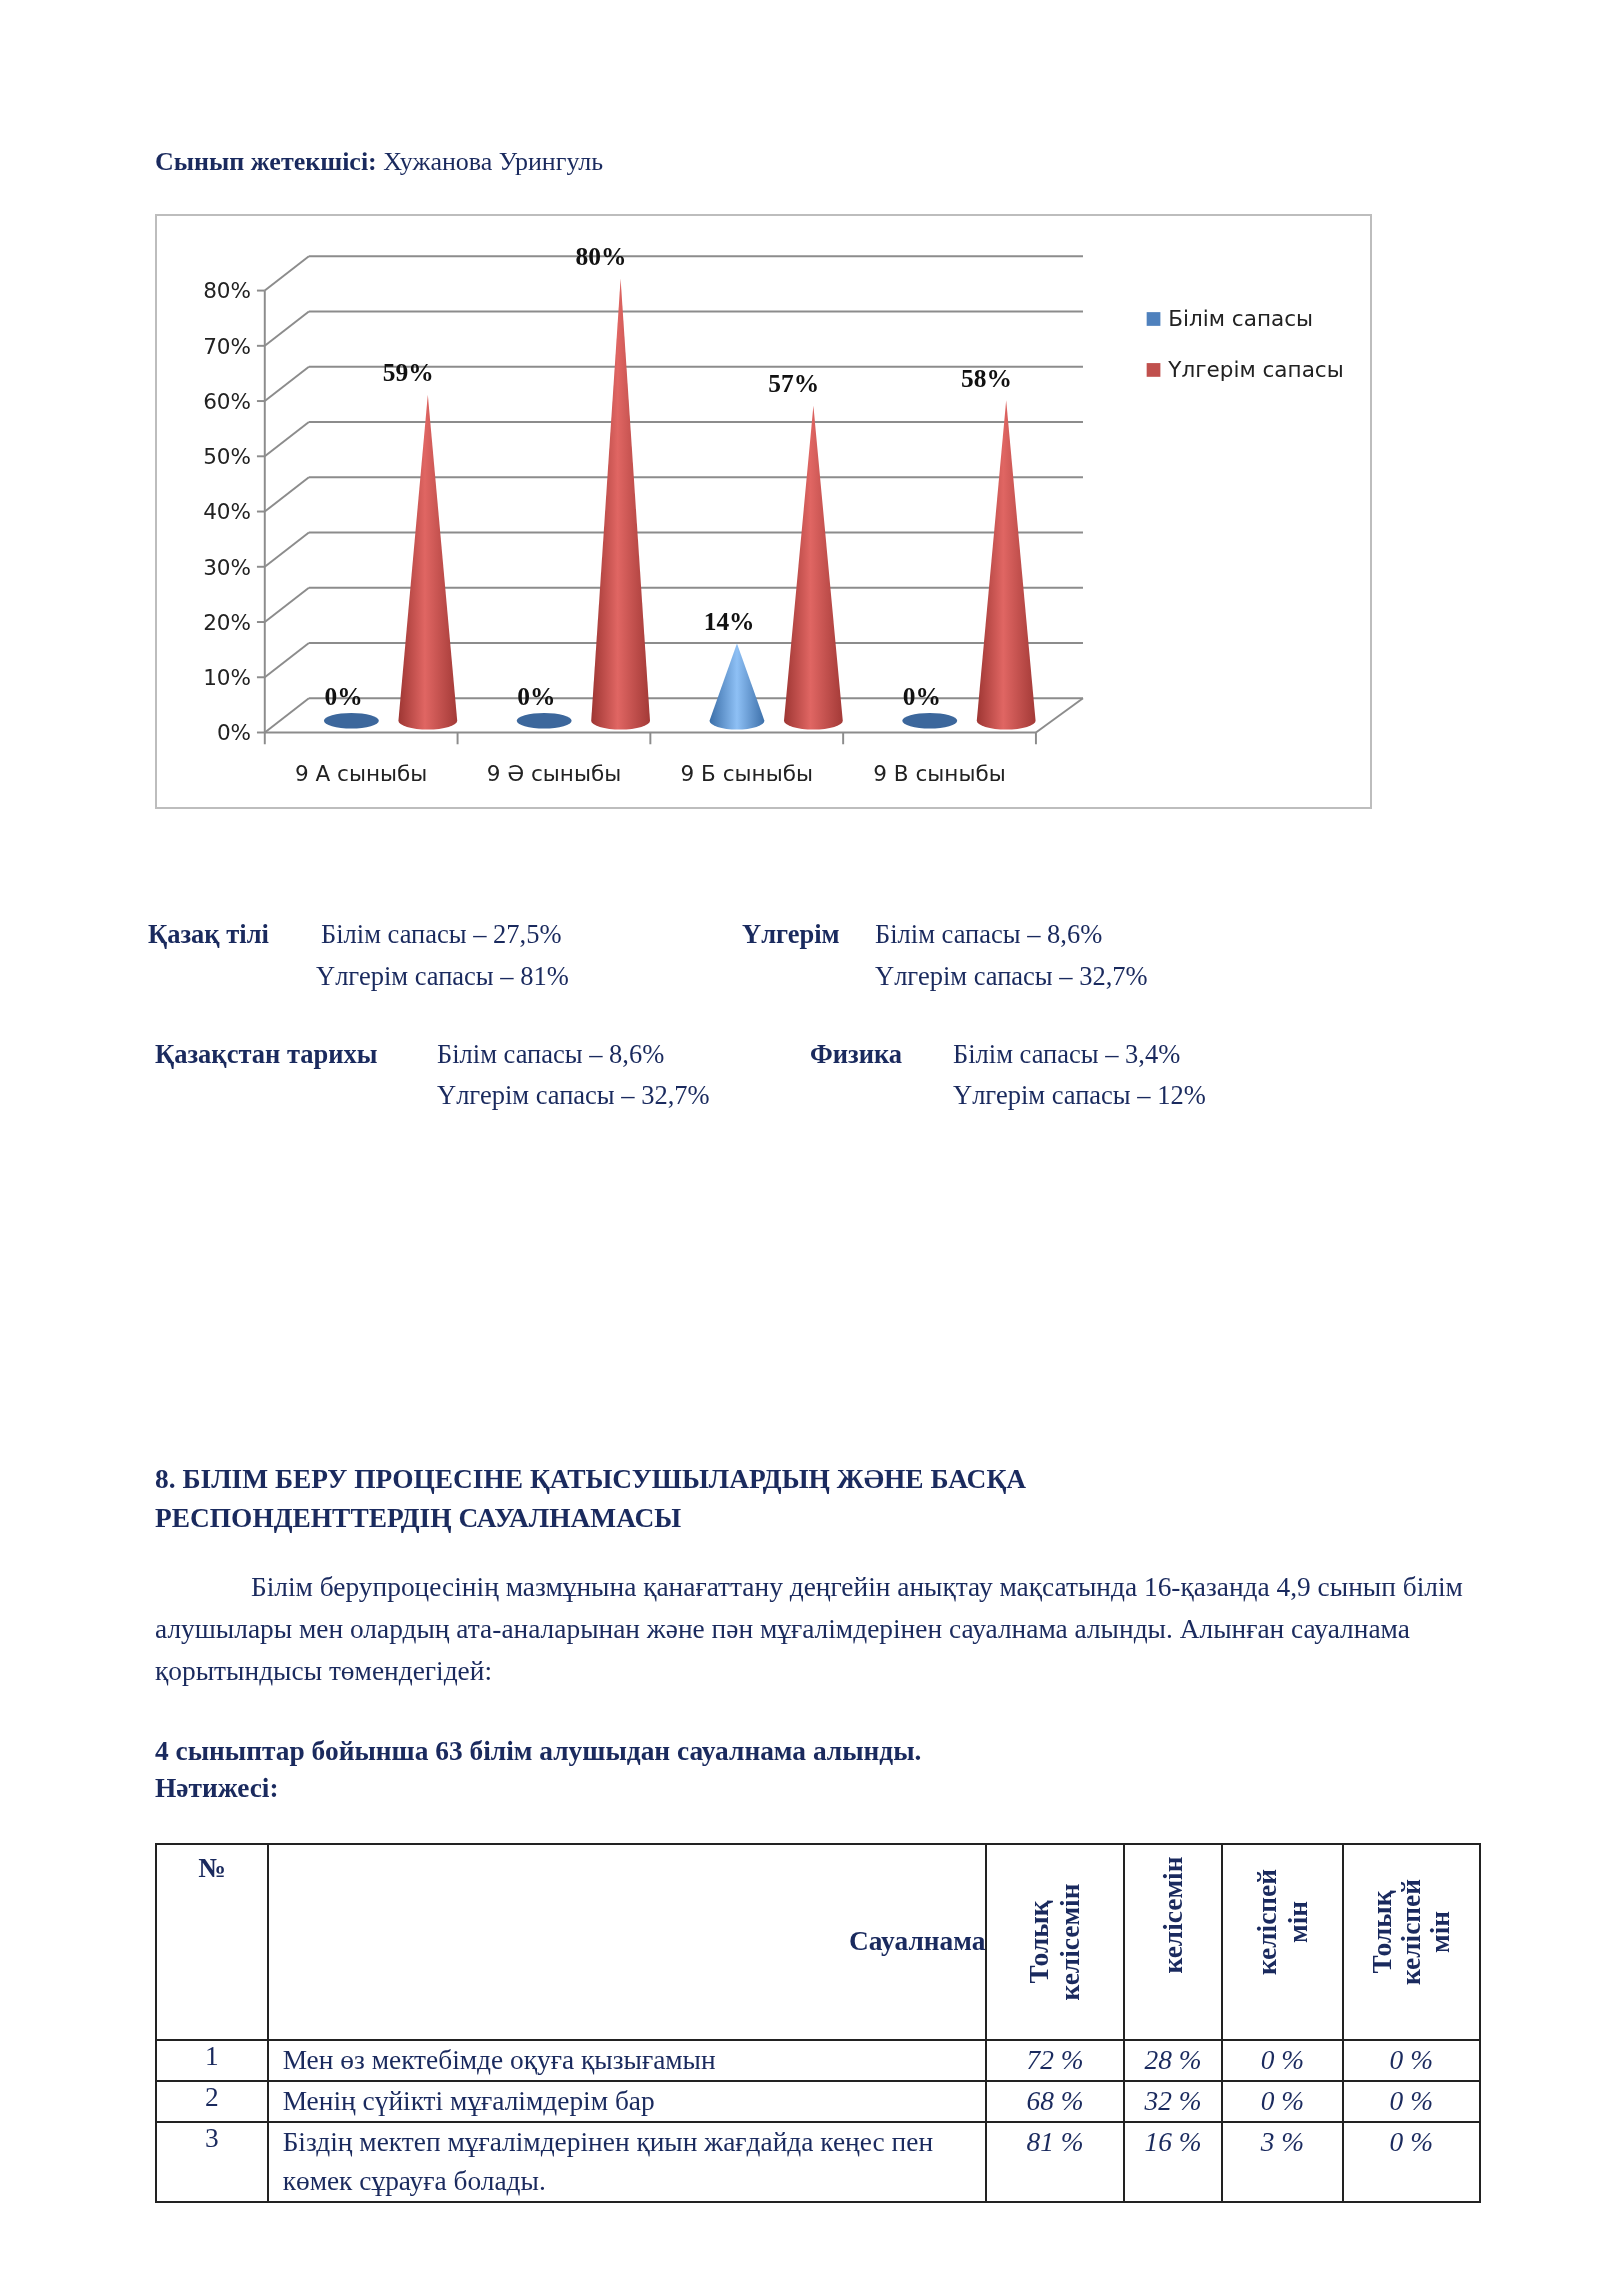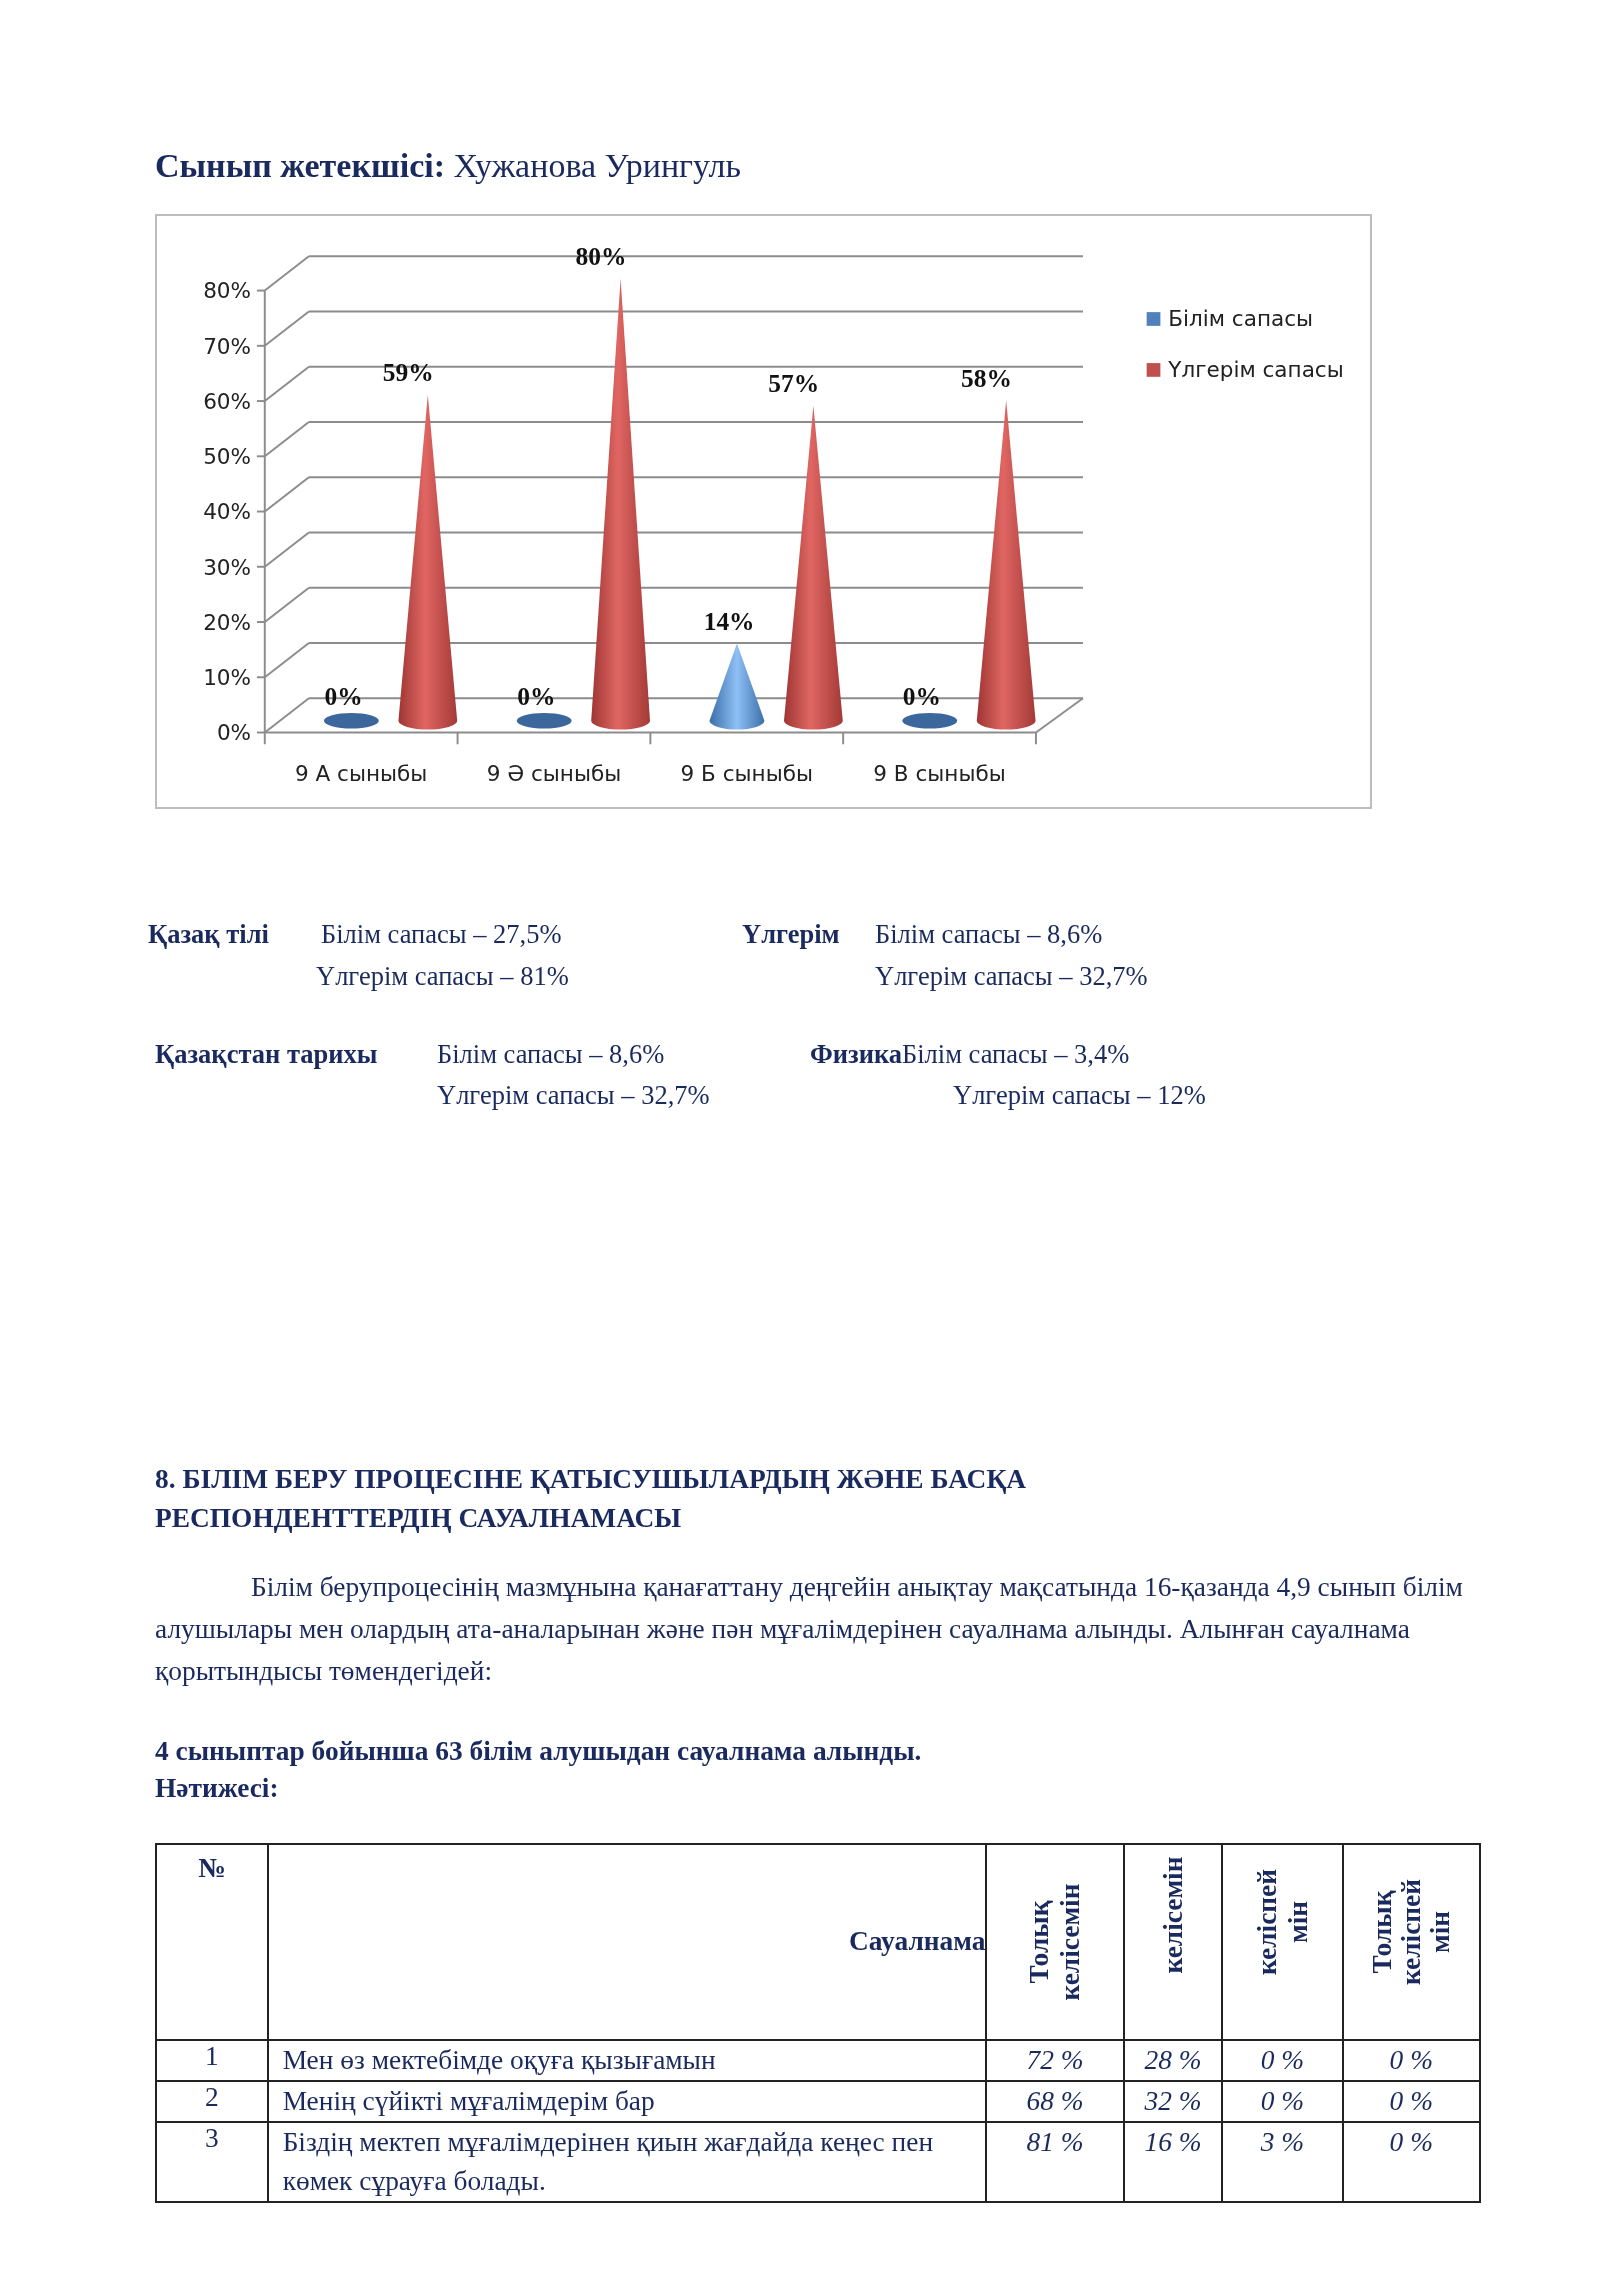--- a/index.html
+++ b/index.html
@@ -1,19 +1,19 @@
 <!DOCTYPE html>
 <html><head>
 <meta charset="utf-8">
 <style>
   html, body { margin: 0; padding: 0; background: #ffffff; }
   body { width: 1621px; height: 2293px; position: relative; overflow: hidden;
          font-family: "Liberation Serif", serif; color: #1a2a5e; }
   .abs { position: absolute; }
-  .teacher { left: 155px; top: 147px; font-size: 34px; white-space: nowrap; }
+  .teacher { left: 155px; top: 147px; font-size: 26px; white-space: nowrap; }
   .teacher b { font-weight: bold; }
   #chart-wrap { position: absolute; left: 155px; top: 214px; width: 1217px; height: 595px;
                 border: 2px solid #bdbdbd; box-sizing: border-box; background: #fff; }
   #chart-svg { position: absolute; left: 0; top: 0; }
   .subj { font-size: 26.5px; white-space: nowrap; }
   .subj b { font-weight: bold; }
   .section-title { left: 155px; top: 1454px; font-size: 27.4px; font-weight: bold; line-height: 39px; white-space: nowrap; margin-top: 6px; }
   .para { left: 155px; top: 1566px; width: 1333px; font-size: 27.4px; line-height: 42px; }
   .para .indent { display: inline-block; width: 96px; }
   .subhead { left: 155px; top: 1733px; font-size: 27.4px; font-weight: bold; line-height: 37px; }
@@ -145,21 +145,21 @@
 
 <div class="abs subj" style="left:155px; top:1039px;">
   <b>Қазақстан тарихы</b>
 </div>
 <div class="abs subj" style="left:437px; top:1039px;">Білім сапасы – 8,6%</div>
 <div class="abs subj" style="left:437px; top:1080px;">Үлгерім сапасы – 32,7%</div>
 
 <div class="abs subj" style="left:810px; top:1039px;">
   <b>Физика</b>
 </div>
-<div class="abs subj" style="left:902px; top:1039px;">Білім сапасы – 3,4%</div>
+<div class="abs subj" style="left:953px; top:1039px;">Білім сапасы – 3,4%</div>
 <div class="abs subj" style="left:953px; top:1080px;">Үлгерім сапасы – 12%</div>
 
 <div class="abs section-title">
   <div>8. БІЛІМ БЕРУ ПРОЦЕСІНЕ  ҚАТЫСУШЫЛАРДЫҢ  ЖӘНЕ  БАСҚА</div>
   <div>РЕСПОНДЕНТТЕРДІҢ  САУАЛНАМАСЫ</div>
 </div>
 
 <div class="abs para"><span class="indent"></span><span>Білім берупроцесінің мазмұнына қанағаттану деңгейін анықтау мақсатында 16-қазанда 4,9 сынып білім алушылары мен олардың ата-аналарынан және пән мұғалімдерінен сауалнама алынды. Алынған сауалнама қорытындысы төмендегідей:</span></div>
 
 <div class="abs subhead">

